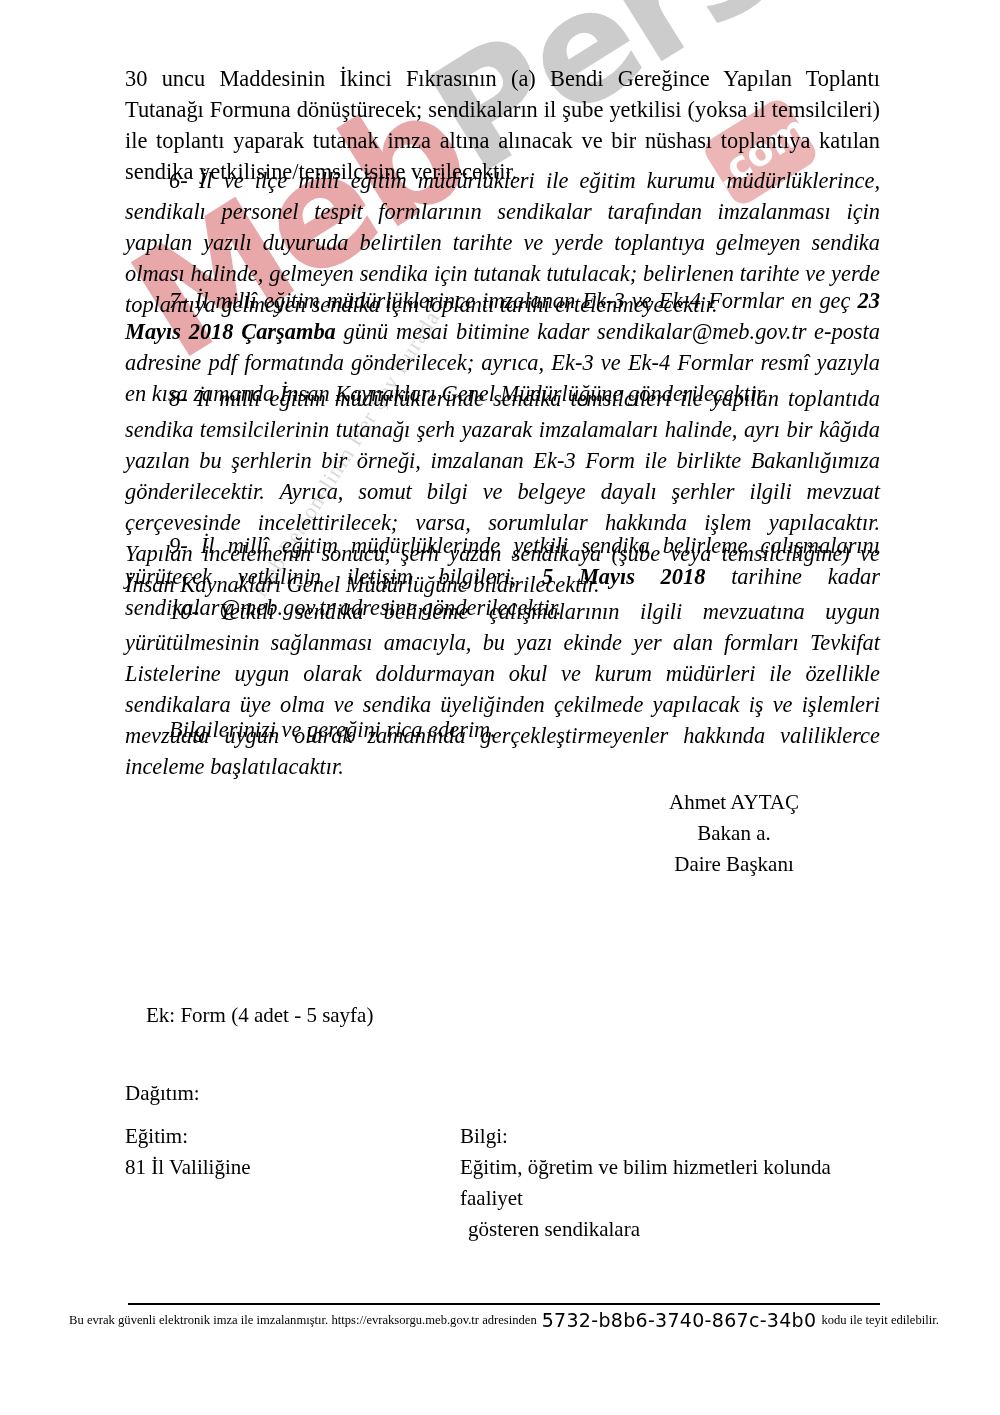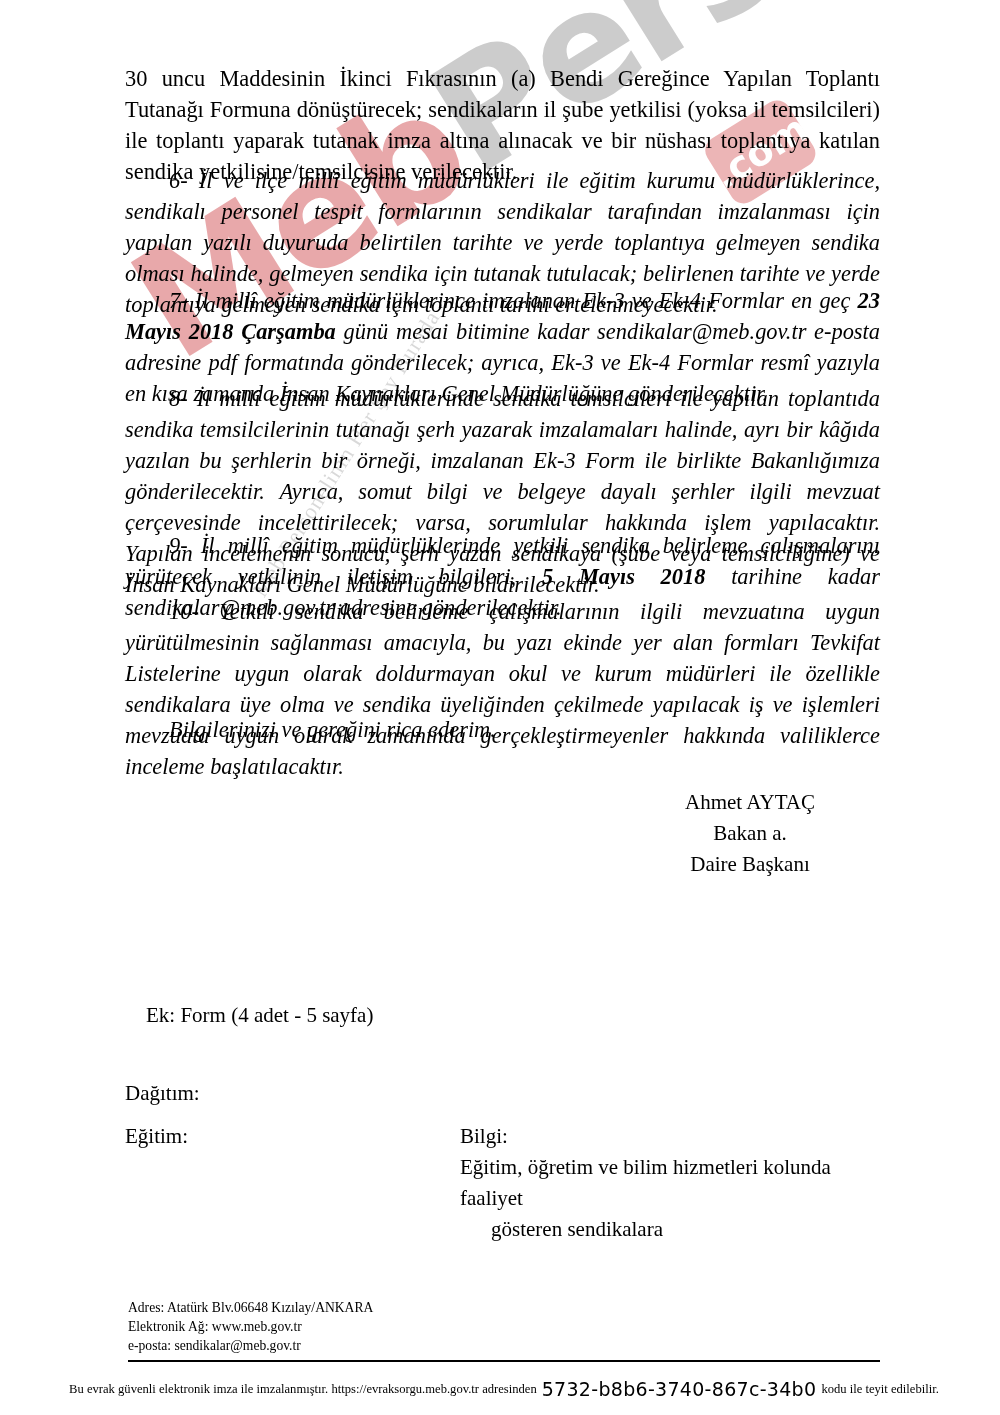--- a/index.html
+++ b/index.html
@@ -107,21 +107,21 @@
   .p-6       { position: absolute; top: 165px; left: 0; width: 755px; }
   .p-7       { position: absolute; top: 285px; left: 0; width: 755px; }
   .p-8       { position: absolute; top: 383px; left: 0; width: 755px; }
   .p-9       { position: absolute; top: 530px; left: 0; width: 755px; }
   .p-10      { position: absolute; top: 596px; left: 0; width: 755px; }
   .p-close   { position: absolute; top: 714px; left: 0; width: 755px; }
 
   
   .signature {
     position: absolute;
-    left: 600px;
+    left: 584px;
     top: 787px;
     width: 300px;
     text-align: center;
     z-index: 3;
   }
   .signature div {
     font-size: 21px;
     line-height: 31px;
     white-space: nowrap;
   }
@@ -148,21 +148,21 @@
     line-height: 31px;
   }
   .dist-title { margin-bottom: 12px; }
   .dist-cols {
     display: flex;
     align-items: flex-start;
   }
   .dist-col-left  { width: 335px; flex: 0 0 335px; }
   .dist-col-right { flex: 1 1 auto; }
   .dist-col-left div, .dist-col-right div { line-height: 31px; }
-  .dist-sub { padding-left: 8px; margin-left: 23px; }
+  .dist-sub { padding-left: 8px; }
 
   
   .footer {
     position: absolute;
     left: 128px;
     top: 1298px;
     width: 752px;
     z-index: 3;
     font-family: "Liberation Serif", serif;
   }
@@ -177,21 +177,21 @@
     line-height: 19px;
     white-space: nowrap;
   }
   .footer-right { text-align: right; }
   .footer-rule {
     margin-top: 5px;
     border-top: 2.4px solid #000000;
     width: 752px;
   }
   .verify {
-    margin-top: 18px;
+    margin-top: 6px;
     font-size: 12.6px;
     line-height: 18px;
     white-space: nowrap;
     display: flex;
     align-items: flex-start;
     justify-content: center;
   }
   .verify .vcode {
     font-family: "DejaVu Sans", sans-serif;
     font-size: 19px;
@@ -235,36 +235,32 @@
     <div>Daire Başkanı</div>
   </div>
 
   <div class="attachment">Ek: Form (4 adet - 5 sayfa)</div>
 
   <div class="distribution">
     <div class="dist-title">Dağıtım:</div>
     <div class="dist-cols">
       <div class="dist-col-left">
         <div>Eğitim:</div>
+        <div>81 İl Valiliğine</div>
       </div>
       <div class="dist-col-right">
         <div>Bilgi:</div>
         <div>Eğitim, öğretim ve bilim hizmetleri kolunda faaliyet</div>
         <div class="dist-sub">gösteren sendikalara</div>
       </div>
     </div>
   </div>
 
   <div class="footer">
     <div class="footer-cols">
-      <div class="footer-left">
-        <div>Adres: Atatürk Blv.06648 Kızılay/ANKARA</div>
-        <div>Elektronik Ağ: www.meb.gov.tr</div>
-        <div>e-posta: sendikalar@meb.gov.tr</div>
-      </div>
     </div>
     <div class="footer-rule"></div>
     <div class="verify">
       <span>Bu evrak güvenli elektronik imza ile imzalanmıştır. https://evraksorgu.meb.gov.tr adresinden</span>
       <span class="vcode">5732-b8b6-3740-867c-34b0</span>
       <span>kodu ile teyit edilebilir.</span>
     </div>
   </div>
 
 </div>

